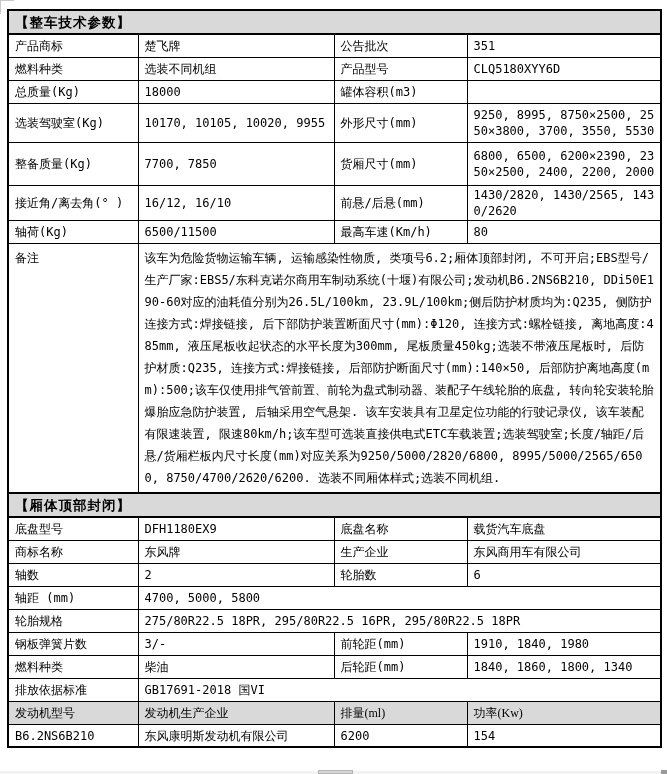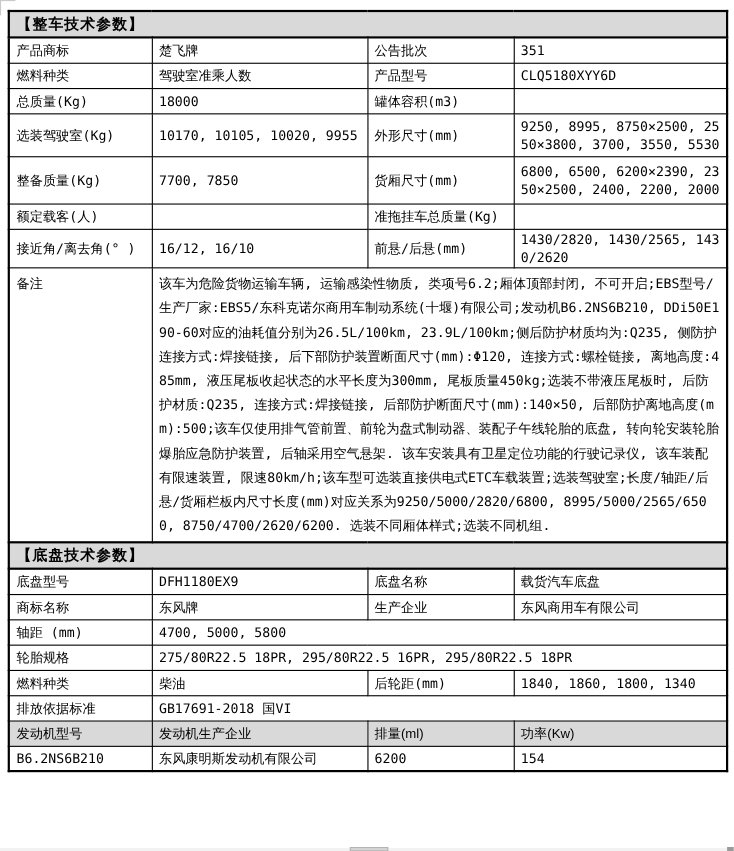--- a/index.html
+++ b/index.html
@@ -38,21 +38,21 @@
   tr.tall td{height:36px;}
   tr.tall2 td{height:40px;}
   td.remark{
     line-height:22px;
     padding:3px 6px;
     vertical-align:top;
     margin-top:15px;
   }
   tr.eng-head td{
     background:#d9d9d9;height:20px;
-    font-family:Liberation Sans, sans-serif;
+    font-family:Liberation Serif, serif;
   }
   tr.eng td{
     border-top:none;border-bottom:none;
     height:19px;
   }
   .hscroll-track{
     position:absolute;left:0;bottom:0;width:667px;height:3px;
     background:#f2f2f2;
   }
   .hscroll-thumb{
@@ -83,21 +83,21 @@
   </tr>
 
   <tr class="r">
     <td>产品商标</td>
     <td>楚飞牌</td>
     <td>公告批次</td>
     <td>351</td>
   </tr>
   <tr class="r">
     <td>燃料种类</td>
-    <td>驾驶室准乘人数</td>
+    <td>选装不同机组</td>
     <td>产品型号</td>
     <td>CLQ5180XYY6D</td>
   </tr>
   <tr class="r">
     <td>总质量(Kg)</td>
     <td>18000</td>
     <td>罐体容积(m3)</td>
     <td></td>
   </tr>
   <tr class="tall">
@@ -106,59 +106,71 @@
     <td>外形尺寸(mm)</td>
     <td>9250, 8995, 8750×2500, 2550×3800, 3700, 3550, 5530</td>
   </tr>
   <tr class="tall2">
     <td>整备质量(Kg)</td>
     <td>7700, 7850</td>
     <td>货厢尺寸(mm)</td>
     <td>6800, 6500, 6200×2390, 2350×2500, 2400, 2200, 2000</td>
   </tr>
   <tr class="r">
-    <td>额定载客(人)</td>
-    <td></td>
-    <td>准拖挂车总质量(Kg)</td>
-    <td></td>
-  </tr>
-  <tr class="r">
     <td>接近角/离去角(° )</td>
     <td>16/12, 16/10</td>
     <td>前悬/后悬(mm)</td>
     <td>1430/2820, 1430/2565, 1430/2620</td>
+  </tr>
+  <tr class="r">
+    <td>轴荷(Kg)</td>
+    <td>6500/11500</td>
+    <td>最高车速(Km/h)</td>
+    <td>80</td>
   </tr>
   <tr>
     <td class="remark">备注</td>
     <td class="remark" colspan="3">该车为危险货物运输车辆, 运输感染性物质, 类项号6.2;厢体顶部封闭, 不可开启;EBS型号/生产厂家:EBS5/东科克诺尔商用车制动系统(十堰)有限公司;发动机B6.2NS6B210, DDi50E190-60对应的油耗值分别为26.5L/100km, 23.9L/100km;侧后防护材质均为:Q235, 侧防护连接方式:焊接链接, 后下部防护装置断面尺寸(mm):Φ120, 连接方式:螺栓链接, 离地高度:485mm, 液压尾板收起状态的水平长度为300mm, 尾板质量450kg;选装不带液压尾板时, 后防护材质:Q235, 连接方式:焊接链接, 后部防护断面尺寸(mm):140×50, 后部防护离地高度(mm):500;该车仅使用排气管前置、前轮为盘式制动器、装配子午线轮胎的底盘, 转向轮安装轮胎爆胎应急防护装置, 后轴采用空气悬架. 该车安装具有卫星定位功能的行驶记录仪, 该车装配有限速装置, 限速80km/h;该车型可选装直接供电式ETC车载装置;选装驾驶室;长度/轴距/后悬/货厢栏板内尺寸长度(mm)对应关系为9250/5000/2820/6800, 8995/5000/2565/6500, 8750/4700/2620/6200. 选装不同厢体样式;选装不同机组.</td>
   </tr>
 
   <tr class="sec">
-    <td colspan="4">【底盘技术参数】</td>
+    <td colspan="4">【厢体顶部封闭】</td>
   </tr>
 
   <tr class="r">
     <td>底盘型号</td>
     <td>DFH1180EX9</td>
     <td>底盘名称</td>
     <td>载货汽车底盘</td>
   </tr>
   <tr class="r">
     <td>商标名称</td>
     <td>东风牌</td>
     <td>生产企业</td>
     <td>东风商用车有限公司</td>
   </tr>
   <tr class="r">
+    <td>轴数</td>
+    <td>2</td>
+    <td>轮胎数</td>
+    <td>6</td>
+  </tr>
+  <tr class="r">
     <td>轴距 (mm)</td>
     <td colspan="3">4700, 5000, 5800</td>
   </tr>
   <tr class="r">
     <td>轮胎规格</td>
     <td colspan="3">275/80R22.5 18PR, 295/80R22.5 16PR, 295/80R22.5 18PR</td>
+  </tr>
+  <tr class="r">
+    <td>钢板弹簧片数</td>
+    <td>3/-</td>
+    <td>前轮距(mm)</td>
+    <td>1910, 1840, 1980</td>
   </tr>
   <tr class="r">
     <td>燃料种类</td>
     <td>柴油</td>
     <td>后轮距(mm)</td>
     <td>1840, 1860, 1800, 1340</td>
   </tr>
   <tr class="r">
     <td>排放依据标准</td>
     <td colspan="3">GB17691-2018 国VI</td>

